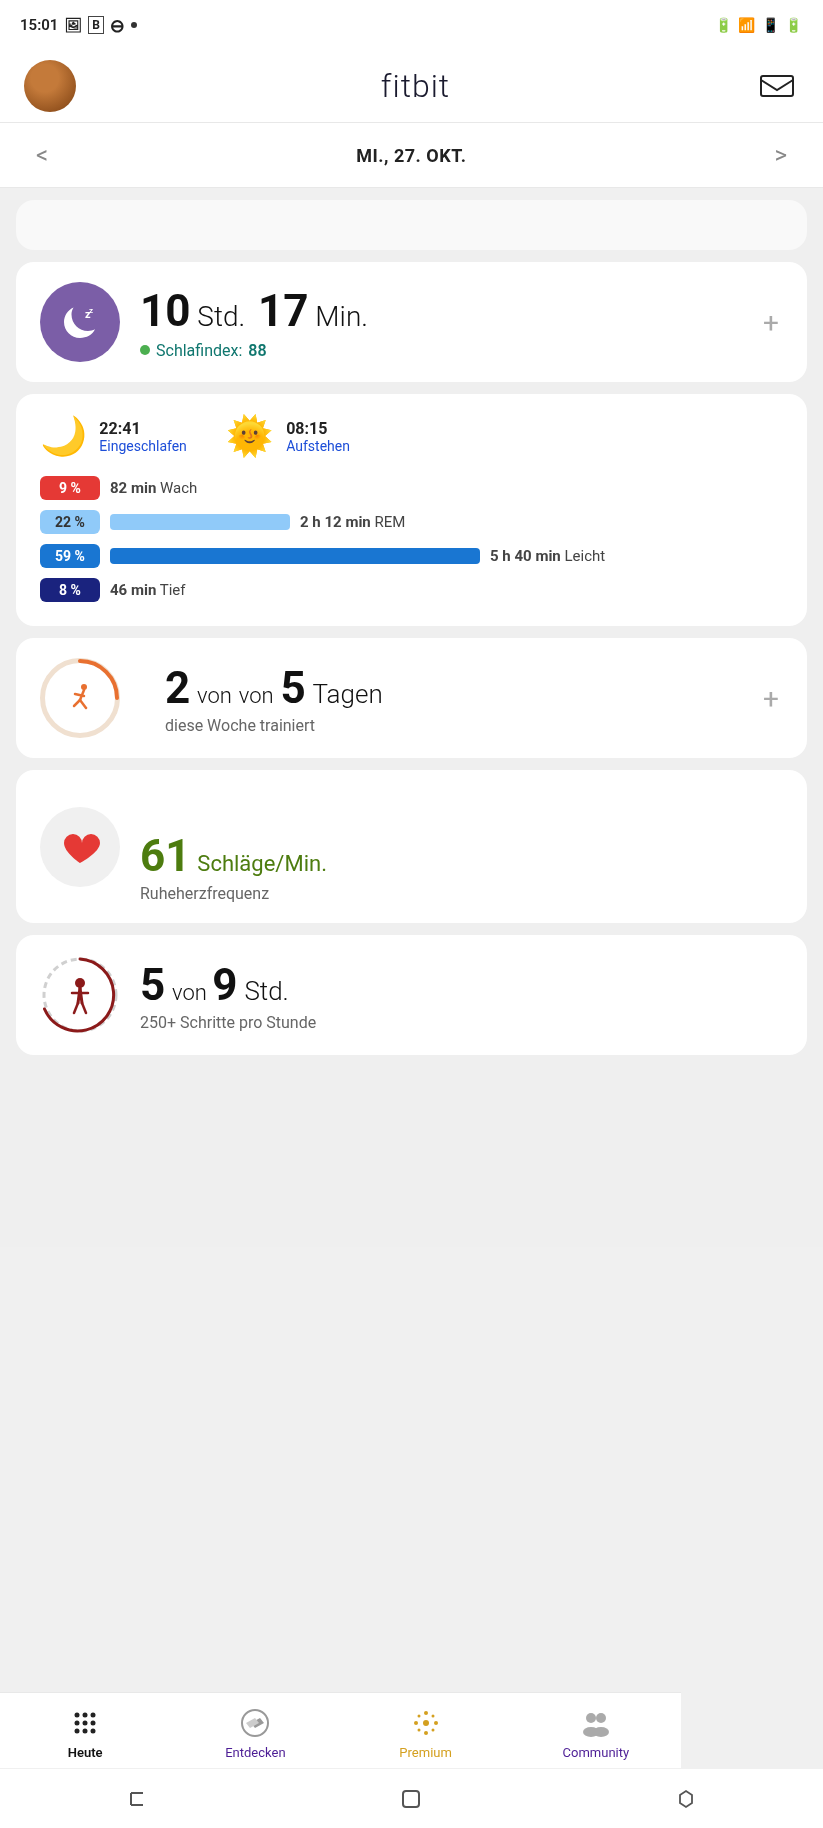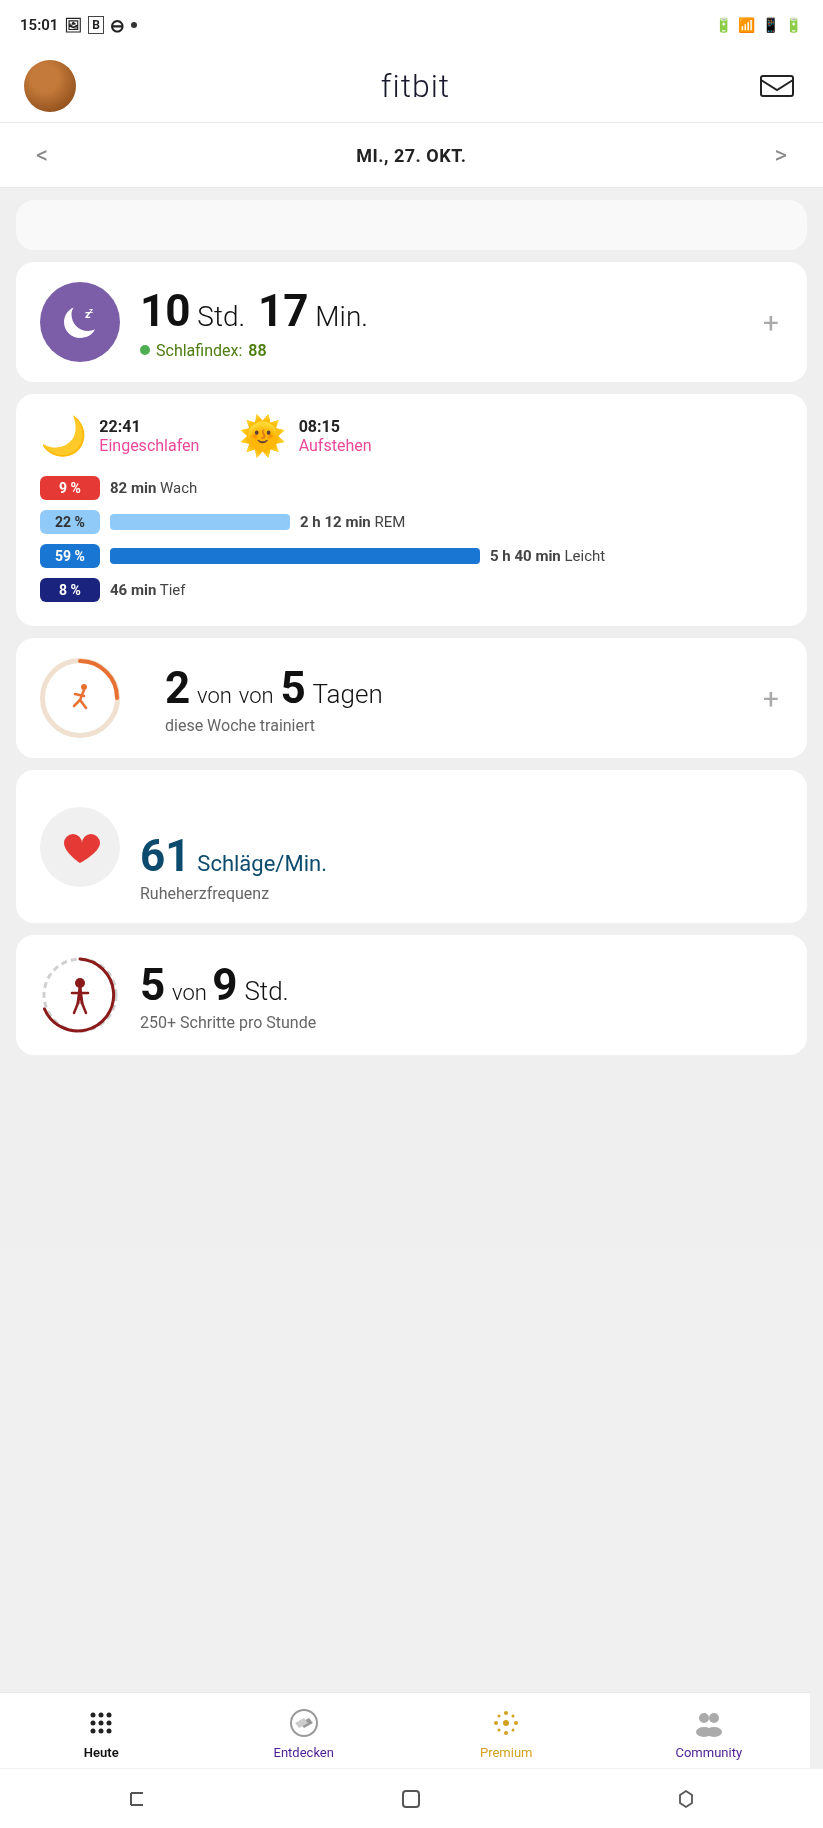--- a/index.html
+++ b/index.html
@@ -141,21 +141,21 @@
     .sleep-time span.num {
       font-size: 44px;
       font-weight: 700;
     }
     .sleep-index {
       display: flex;
       align-items: center;
       gap: 6px;
       margin-top: 4px;
       font-size: 16px;
-      color: #4d7c0f;
+      color: #0f766e;
     }
     .dot-green {
       width: 10px;
       height: 10px;
       border-radius: 50%;
       background: #4caf50;
       display: inline-block;
     }
     .plus-btn {
       font-size: 28px;
@@ -181,22 +181,22 @@
       align-items: center;
       gap: 12px;
     }
     .time-label-group {}
     .time-value {
       font-size: 16px;
       font-weight: 700;
       color: #222;
     }
     .time-label {
-      font-size: 16px;
-      color: #ec4899;
+      font-size: 14px;
+      color: #1d4ed8;
     }
 
     
     .sleep-bars {
       display: flex;
       flex-direction: column;
       gap: 10px;
     }
     .bar-row {
       display: flex;
@@ -279,21 +279,21 @@
       background: #f0f0f0;
       display: flex;
       align-items: center;
       justify-content: center;
       flex-shrink: 0;
     }
     .heart-info { flex: 1; margin-left: 20px; }
     .heart-count {
       font-size: 28px;
       font-weight: 300;
-      color: #0c4a6e;
+      color: #4d7c0f;
       margin-top: 40px;
     }
     .heart-count span.num { font-size: 44px; font-weight: 700; }
     .heart-label { font-size: 16px; color: #666; margin-top: 2px; }
 
     
     .steps-card {
       display: flex;
       align-items: center;
     }
@@ -315,21 +315,21 @@
     
     .bottom-nav {
       background: #fff;
       display: flex;
       justify-content: space-around;
       align-items: center;
       padding: 12px 0 8px;
       border-top: 1px solid #e8e8e8;
       position: fixed;
       bottom: 60px;
-      width: 810px;
+      width: 681px;
     }
     .nav-item {
       display: flex;
       flex-direction: column;
       align-items: center;
       gap: 4px;
       cursor: pointer;
       flex: 1;
     }
     .nav-icon {

